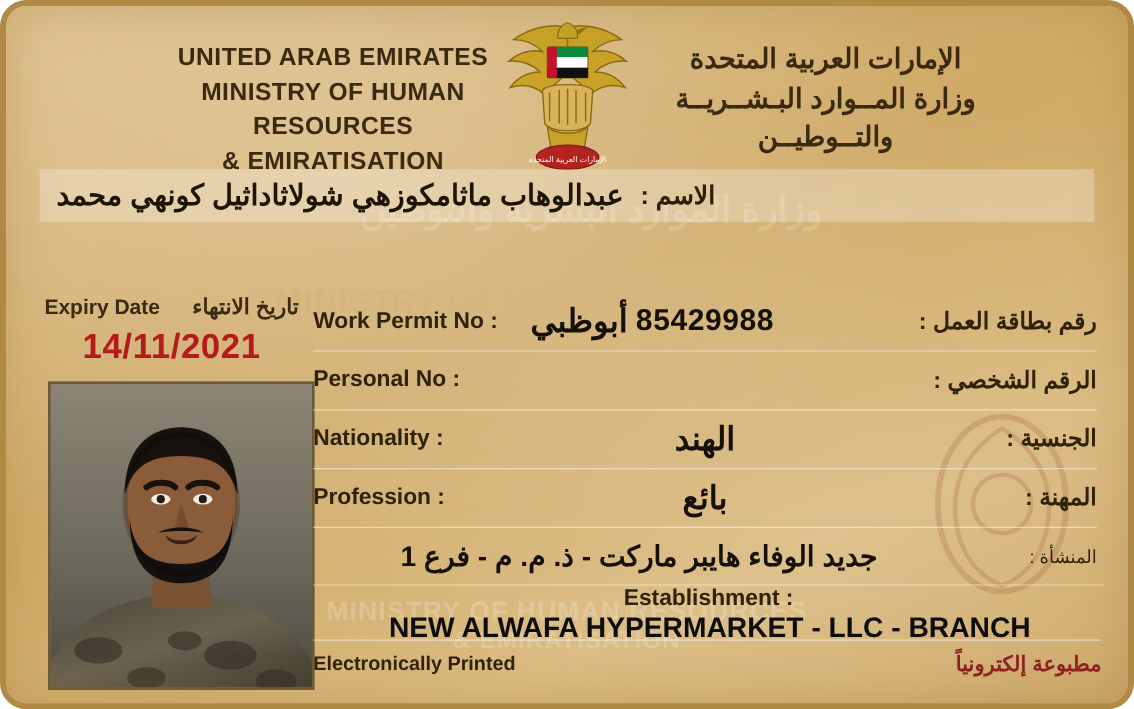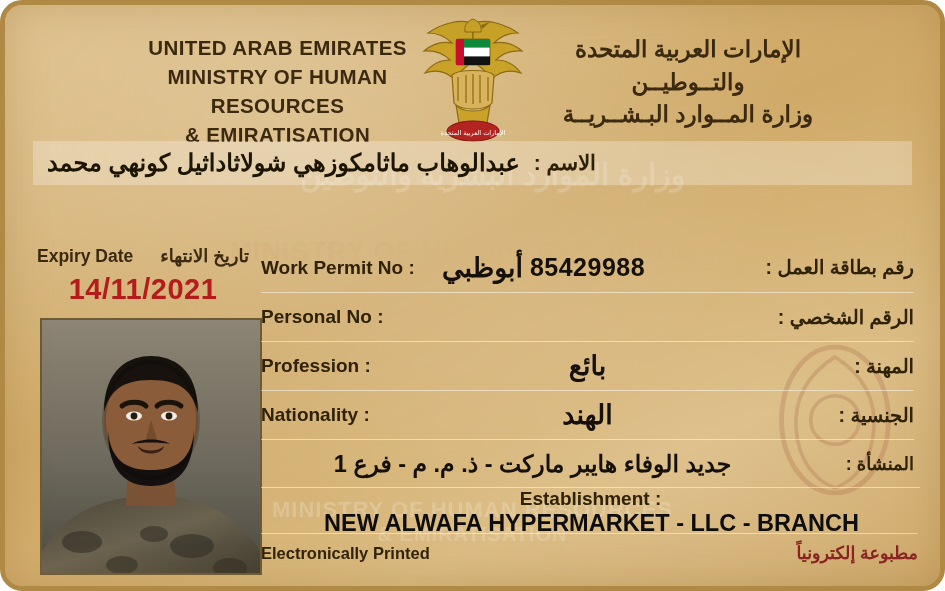--- a/index.html
+++ b/index.html
@@ -232,22 +232,22 @@
     left: 256px;
     right: 26px;
     top: 434px;
     height: 48px;
     display: flex;
     align-items: center;
     border-top: 1px solid rgba(255,255,255,0.5);
     box-sizing: border-box;
   }
   .wide-row .lbl-ar {
-    font-size: 18px;
-    font-weight: bold;
+    font-size: 15px;
+    font-weight: normal;
     color: #2f2208;
     margin-left: auto;
     direction: rtl;
   }
   .wide-row .val.ar {
     position: absolute;
     left: 40px; right: 150px;
     text-align: center;
     direction: rtl;
     font-size: 23.5px;
@@ -355,22 +355,22 @@
 
         <path d="M44 88 C50 96 72 96 78 88 L74 112 C70 120 52 120 48 112 Z" fill="#c9a227" stroke="#8a6a12" stroke-width="1.2"></path>
 
         <ellipse cx="61" cy="114" rx="26" ry="10" fill="#b3231f" stroke="#7e1512" stroke-width="1"></ellipse>
         <text x="61" y="118" font-size="6.5" text-anchor="middle" fill="#ffffff" font-family="'DejaVu Sans', sans-serif">الإمارات العربية المتحدة</text>
       </svg>
     </div>
 
     <div class="header-ar">
       <div>الإمارات العربية المتحدة</div>
+      <div>وزارة المــوارد البـشــريــة</div>
       <div>والتــوطيــن</div>
-      <div>وزارة المــوارد البـشــريــة</div>
     </div>
   </div>
 
   <div class="name-ar-row">
     <span class="name-ar-label">الاسم  :</span>
     <span class="name-ar-value">عبدالوهاب ماثامكوزهي شولاثاداثيل كونهي محمد</span>
   </div>
 
 
   <div class="expiry-block">
@@ -440,30 +440,30 @@
       <span class="val ar val-offset-left" style="left:auto;right:48%;width:180px;text-align:center;">أبوظبي</span>
       <span class="lbl-ar">رقم بطاقة العمل  :</span>
     </div>
 
     <div class="drow">
       <span class="lbl-en">Personal No :</span>
       <span class="lbl-ar">الرقم الشخصي  :</span>
     </div>
 
     <div class="drow">
+      <span class="lbl-en">Nationality :</span>
+      <span class="val ar">الهند</span>
+      <span class="lbl-ar">الجنسية  :</span>
+    </div>
+
+    <div class="drow">
       <span class="lbl-en">Profession :</span>
       <span class="val ar">بائع</span>
       <span class="lbl-ar">المهنة  :</span>
     </div>
-
-    <div class="drow">
-      <span class="lbl-en">Nationality :</span>
-      <span class="val ar">الهند</span>
-      <span class="lbl-ar">الجنسية  :</span>
-    </div>
   </div>
 
   <div class="wide-row">
     <span class="val ar">جديد الوفاء هايبر ماركت - ذ. م. م - فرع 1</span>
     <span class="lbl-ar">المنشأة  :</span>
   </div>
 
   <div class="estab-row">
     <span class="lbl-en">Establishment :</span>
     <span class="val-en">NEW ALWAFA HYPERMARKET - LLC - BRANCH</span>

